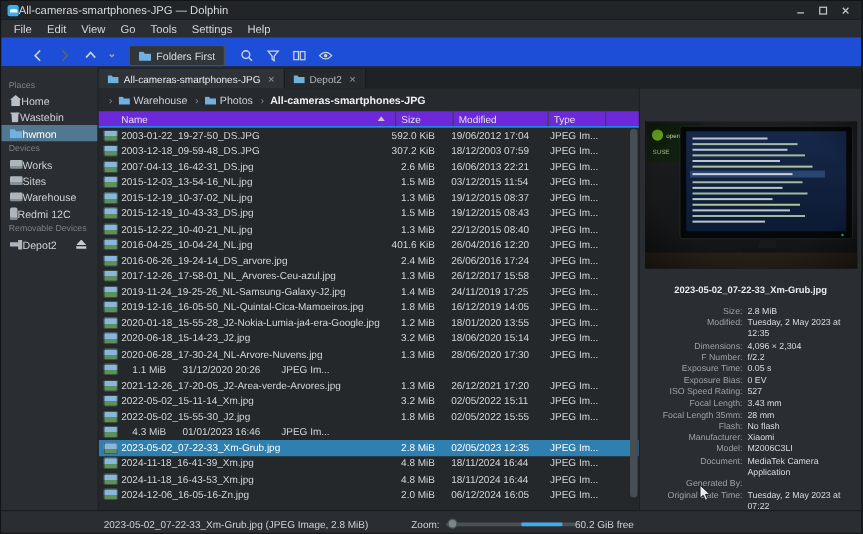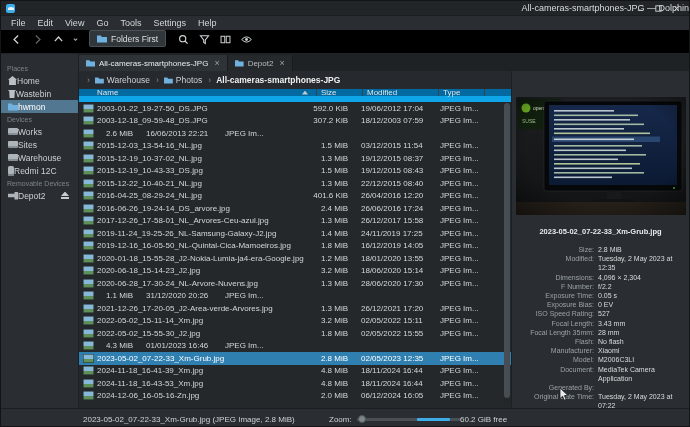--- a/index.html
+++ b/index.html
@@ -7,28 +7,28 @@
   .window{
     position:relative;width:690px;height:427px;overflow:hidden;
     background:#2a2e32;color:#dfe2e4;
     font-family:"Liberation Sans","DejaVu Sans",sans-serif;
     border:1px solid #121416;
   }
   
   .titlebar{height:15px;background:#222528;display:flex;align-items:center;position:relative;border-bottom:1px solid #1b1e20}
   .app-icon{width:9px;height:9px;margin-left:5px;border-radius:2px;background:#3daee9;position:relative}
   .app-icon::after{content:"";position:absolute;left:1.5px;top:3.5px;width:6px;height:3px;border-radius:50% 50% 0 0;background:#eaf5fc}
-  .tb-title{position:absolute;left:4px;right:0;text-align:right;font-size:9px;color:#d7dbde}
+  .tb-title{position:absolute;left:14px;right:0;text-align:left;font-size:9px;color:#d7dbde}
   .win-btns{margin-left:auto;display:flex;align-items:center;gap:7px;padding-right:7px;position:relative;z-index:2}
   .win-btn{width:11px;height:11px;display:flex;align-items:center;justify-content:center}
   
   .menubar{height:14px;background:#2a2e32;display:flex;align-items:center;padding-left:4px}
   .menu-item{font-size:9px;color:#d3d7d9;padding:0 6px;cursor:default}
   
-  .toolbar{height:24px;background:#000000;display:flex;align-items:flex-start;padding-left:6px;gap:3px;border-bottom:1px solid #202327}
+  .toolbar{height:24px;background:#1d4ed8;display:flex;align-items:flex-end;padding-left:20px;gap:3px;border-bottom:1px solid #202327}
   .tool-btn{width:18px;height:18px;display:flex;align-items:center;justify-content:center;border-radius:2px}
   .tool-btn.small{width:11px}
   .btn-folders-first{display:flex;align-items:center;gap:4px;border:1px solid #4a5156;border-radius:2px;background:#31363a;padding:2px 7px;margin:0 5px;font-size:8.5px;color:#dcdfe1;height:17px}
   
   .main{display:flex;height:354px}
   .sidebar{width:78px;background:#2a2e32;border-right:1px solid #1d2023;padding-top:8px;overflow:hidden}
   .right{flex:1;display:flex;flex-direction:column;min-width:0}
   
   .tabbar{height:17px;background:#1f2225;display:flex;align-items:flex-end}
   .tab{height:16px;display:flex;align-items:center;gap:4px;padding:0 7px;background:#26292c;border-right:1px solid #191c1e;font-size:8px;color:#b6bbbe}
@@ -37,21 +37,21 @@
   
   .content-row{flex:1;display:flex;min-height:0}
   .view{flex:1;display:flex;flex-direction:column;background:#24282b;min-width:0;position:relative}
   .breadcrumb{height:18px;background:#26292d;display:flex;align-items:center;padding-left:4px;font-size:8.5px}
   .crumb{display:flex;align-items:center;gap:3px;padding:0 2px;color:#ced2d5}
   .crumb-sep{color:#858c91;padding:0 2px}
   .crumb-ico{display:none}
   .crumb-ico.show{display:inline-block;width:9px;height:7px;background:#71b0dc;clip-path:polygon(0 14%,38% 14%,48% 32%,100% 32%,100% 100%,0 100%)}
   .crumb-label.current{font-weight:bold;color:#eef0f1}
   
-  .listheader{height:13px;background:#0369a1;border-bottom:6px solid #0ea5e9;display:flex;align-items:flex-start;font-size:8px;color:#e0e3e5}
+  .listheader{height:13px;background:#6d28d9;border-bottom:1px solid #0ea5e9;display:flex;align-items:flex-start;font-size:8px;color:#e0e3e5}
   .h-cell{display:flex;align-items:center;height:100%;border-right:1px solid #3b4146;padding-left:4px}
   .h-name{flex:1;padding-left:18px;min-width:0}
   .h-size{width:46px}
   .h-mod{width:76px}
   .h-type{width:46px}
   .h-pad{width:26px;border-right:none}
   .sort-caret{width:6px;height:4px;background:#c3c8cc;clip-path:polygon(50% 0,100% 100%,0 100%);margin-left:auto;margin-right:8px}
   
   .rows{flex:1;overflow:hidden;font-size:8px;color:#d3d7d9}
   .frow{display:flex;align-items:center;height:12.5px;padding-left:4px;gap:3px;white-space:nowrap}
@@ -306,20 +306,21 @@
               <div class="frow">
                 <span class="thumb"></span>
                 <span class="c-name">2003-12-18_09-59-48_DS.JPG</span>
                 <span class="c-size">307.2 KiB</span>
                 <span class="c-mod">18/12/2003 07:59</span>
                 <span class="c-type">JPEG Im...</span>
                 <span class="c-pad"></span>
               </div>
               <div class="frow">
                 <span class="thumb"></span>
+                <span class="c-name">2007-04-13_16-42-31_DS.jpg</span>
                 <span class="c-size">2.6 MiB</span>
                 <span class="c-mod">16/06/2013 22:21</span>
                 <span class="c-type">JPEG Im...</span>
                 <span class="c-pad"></span>
               </div>
               <div class="frow">
                 <span class="thumb"></span>
                 <span class="c-name">2015-12-03_13-54-16_NL.jpg</span>
                 <span class="c-size">1.5 MiB</span>
                 <span class="c-mod">03/12/2015 11:54</span>
@@ -345,21 +346,21 @@
               <div class="frow">
                 <span class="thumb"></span>
                 <span class="c-name">2015-12-22_10-40-21_NL.jpg</span>
                 <span class="c-size">1.3 MiB</span>
                 <span class="c-mod">22/12/2015 08:40</span>
                 <span class="c-type">JPEG Im...</span>
                 <span class="c-pad"></span>
               </div>
               <div class="frow">
                 <span class="thumb"></span>
-                <span class="c-name">2016-04-25_08-29-24_NL.jpg</span>
+                <span class="c-name">2016-04-25_10-04-24_NL.jpg</span>
                 <span class="c-size">401.6 KiB</span>
                 <span class="c-mod">26/04/2016 12:20</span>
                 <span class="c-type">JPEG Im...</span>
                 <span class="c-pad"></span>
               </div>
               <div class="frow">
                 <span class="thumb"></span>
                 <span class="c-name">2016-06-26_19-24-14_DS_arvore.jpg</span>
                 <span class="c-size">2.4 MiB</span>
                 <span class="c-mod">26/06/2016 17:24</span>

